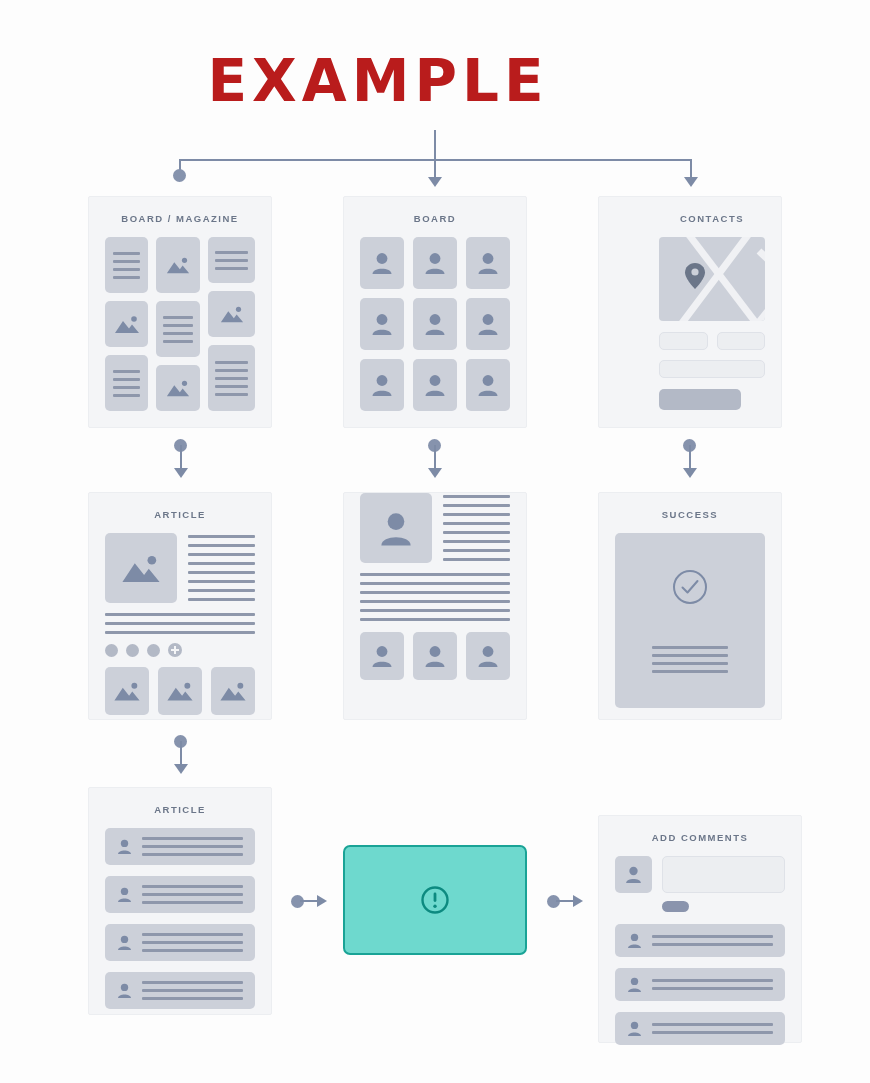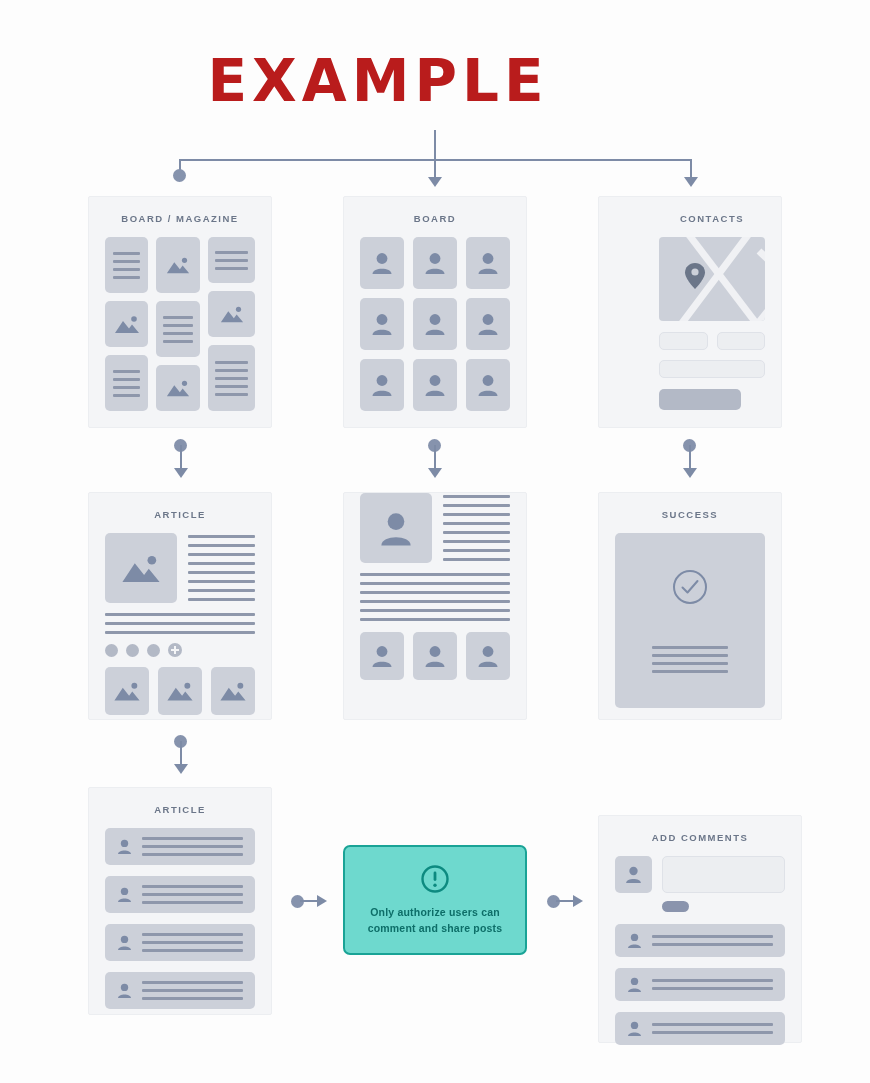--- a/index.html
+++ b/index.html
@@ -549,24 +549,20 @@
       </div>
     </div>
   </div>
 
   <div class="callout" style="left:343px; top:845px; width:184px; height:110px;">
     <svg width="30" height="30" viewBox="0 0 30 30">
       <circle cx="15" cy="15" r="12.5" fill="none" stroke="#0d8a80" stroke-width="2.4"></circle>
       <rect x="13.6" y="7.5" width="2.8" height="9.5" rx="1.4" fill="#0d8a80"></rect>
       <circle cx="15" cy="21.2" r="1.7" fill="#0d8a80"></circle>
     </svg>
-    <div class="callout-text">
-      <div>Only authorize users can</div>
-      <div>comment and share posts</div>
-    </div>
   </div>
 
   <div class="card" style="left:598px; top:787px; width:204px; height:228px;margin-top:28px;">
     <div class="card-title">ADD COMMENTS</div>
     <div class="card-body">
       <div style="display:flex; gap:10px;">
         <div class="tile" style="width:37px; height:37px; display:flex; align-items:center; justify-content:center;">
           <svg width="17" height="19" viewBox="0 0 22 24">
             <circle cx="11" cy="7.5" r="5.4" fill="#7d8ba6"></circle>
             <path d="M1.5 23 C1.5 16 20.5 16 20.5 23 Z" fill="#7d8ba6"></path>

